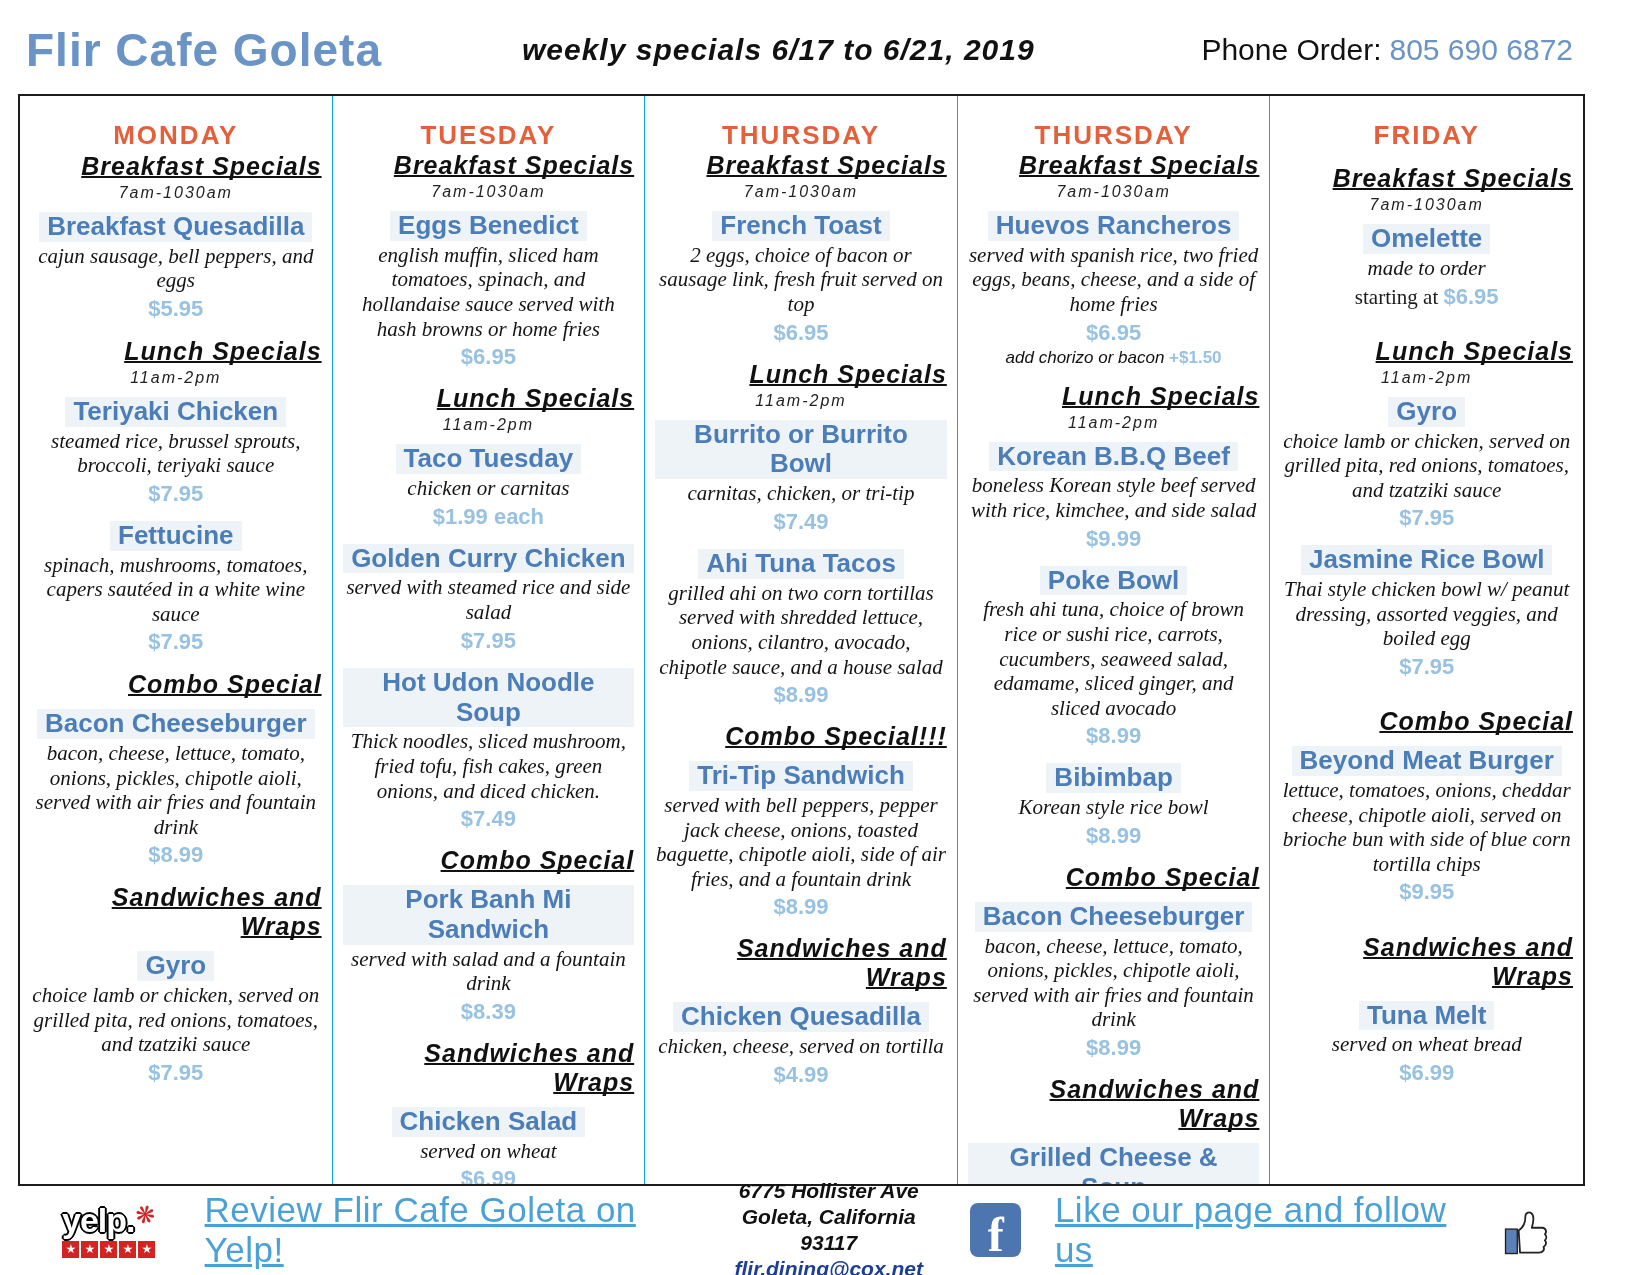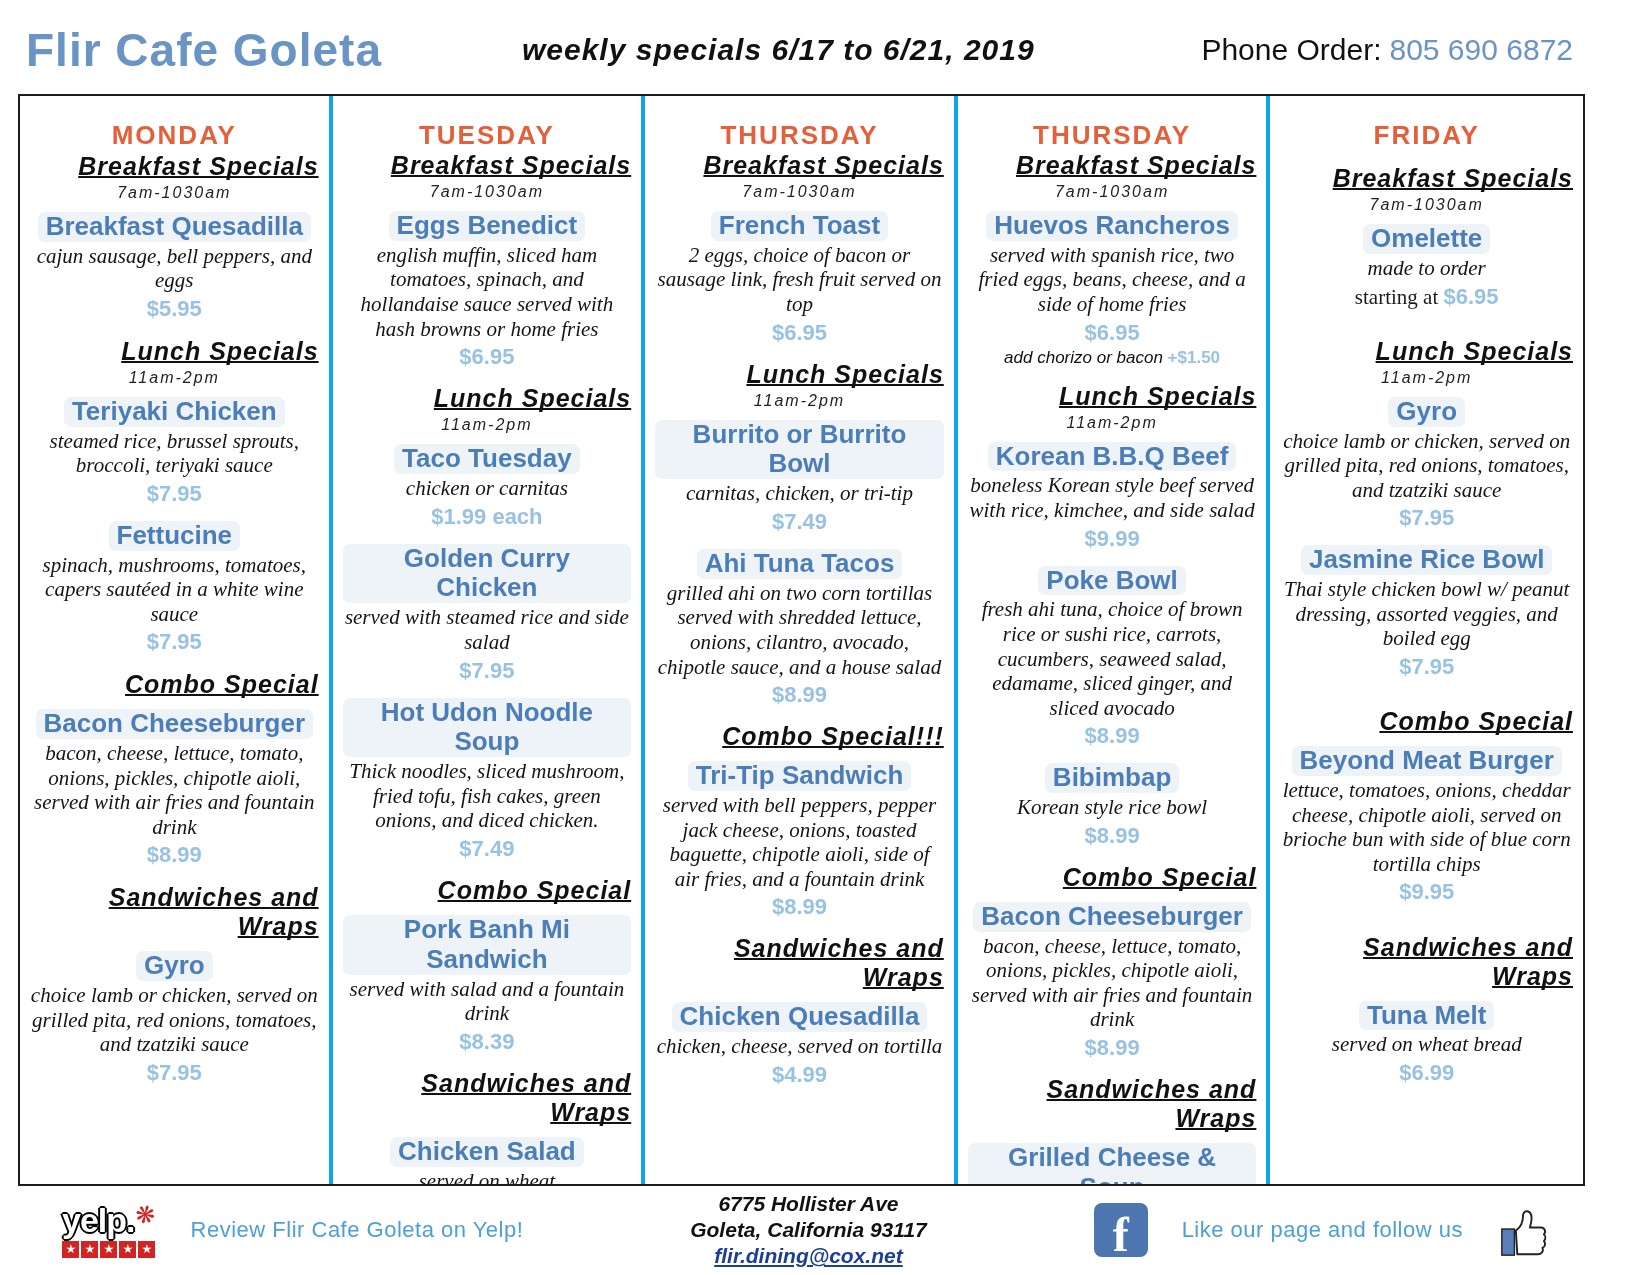--- a/index.html
+++ b/index.html
@@ -20,74 +20,74 @@
     margin-left:140px; letter-spacing:1px;
   }
   .header-phone { margin-left:auto; font-size:30px; font-weight:normal; color:#111; }
   .header-phone .phone-number { color:var(--title-blue); margin-left:8px; }
   
   .menu-box {
     margin:0 18px; height:1092px; border:2px solid #1c1c1c;
     display:grid; grid-template-columns:repeat(5,1fr);
   }
   .day-column {
-    border-right:4px solid #0ea5e9; text-align:center;
+    border-right:1px solid #0ea5e9; text-align:center;
     padding:10px 10px 84px 10px;
     display:flex; flex-direction:column; justify-content:space-between;
     overflow:hidden;
   }
   .day-column:last-child { border-right:none; }
   .day-title {
     color:var(--day-orange); font-size:26px; font-weight:bold; letter-spacing:2px;
     padding-top:14px;
   }
   .menu-section { }
   .section-heading {
     font-size:25px; font-weight:bold; font-style:italic; color:#111;
     text-decoration:underline; text-decoration-skip-ink:none; text-decoration-thickness:2px;
     margin-bottom:3px; letter-spacing:1px;text-align:right;
   }
   .section-time { font-size:16px; font-style:italic; color:#222; letter-spacing:2px; margin-bottom:10px; }
   .menu-item { margin:10px 0 14px 0; }
   .item-name {
     display:inline-block; font-size:26px; font-weight:bold; color:var(--item-blue);
-    background:#eef3f8; padding:0 8px; line-height:1.15;border-radius:7px;
+    background:#eef3f8; padding:0 8px; line-height:1.15;
   }
   .item-desc {
     font-family:"Liberation Serif", serif; font-style:italic; font-size:21px;
     color:#141414; line-height:1.17; margin-top:2px;
   }
   .item-price { font-size:22px; font-weight:bold; color:var(--price-blue); margin-top:3px; }
   .price-prefix {
     font-family:"Liberation Serif", serif; font-weight:normal; color:#1c1c1c; font-size:21px;
   }
   .item-extra { font-size:17px; font-style:italic; color:#111; margin-top:2px; }
   .extra-text { font-weight:bold; font-weight:normal; }
   .extra-price { color:var(--price-blue); font-weight:bold; font-style:normal; }
   
   .footer {
     height:88px; display:flex; align-items:center; padding:0 48px 0 62px; gap:30px;
   }
-  .yelp-block { display:flex; align-items:center; gap:35px; }
+  .yelp-block { display:flex; align-items:center; gap:49px; }
   .yelp-logo { display:flex; flex-direction:column; align-items:center; line-height:1; }
   .yelp-word-row { display:flex; align-items:flex-start; }
   .yelp-word {
     font-size:34px; font-weight:bold; color:#fff; letter-spacing:-1px;
     text-shadow:-2px 0 #000, 2px 0 #000, 0 -2px #000, 0 2px #000,
                 -1px -1px #000, 1px 1px #000, 1px -1px #000, -1px 1px #000;
   }
   .yelp-burst { color:var(--yelp-red); font-size:24px; margin-left:1px; transform:rotate(15deg); }
   .yelp-stars { display:flex; gap:2px; margin-top:4px; }
   .yelp-star {
     width:17px; height:17px; background:var(--yelp-red); color:#fff; font-size:12px;
     display:flex; align-items:center; justify-content:center;
   }
   .yelp-star::before { content:"★"; }
   .footer-link {
-    font-size:22px; color:var(--link-blue); cursor:pointer;
+    font-size:35px; color:var(--link-blue); text-decoration:underline; cursor:pointer;
     letter-spacing:0.5px;
   }
   .address-block {
     text-align:center; font-size:21px; font-weight:bold; font-style:italic; color:#111;
     line-height:1.25; margin:9px auto;
   }
   .email-link { color:var(--email-navy); text-decoration:underline; cursor:pointer; }
   .fb-block { display:flex; align-items:center; gap:34px; }
   .fb-icon {
     width:54px; height:54px; background:var(--facebook-blue); border-radius:8px;

